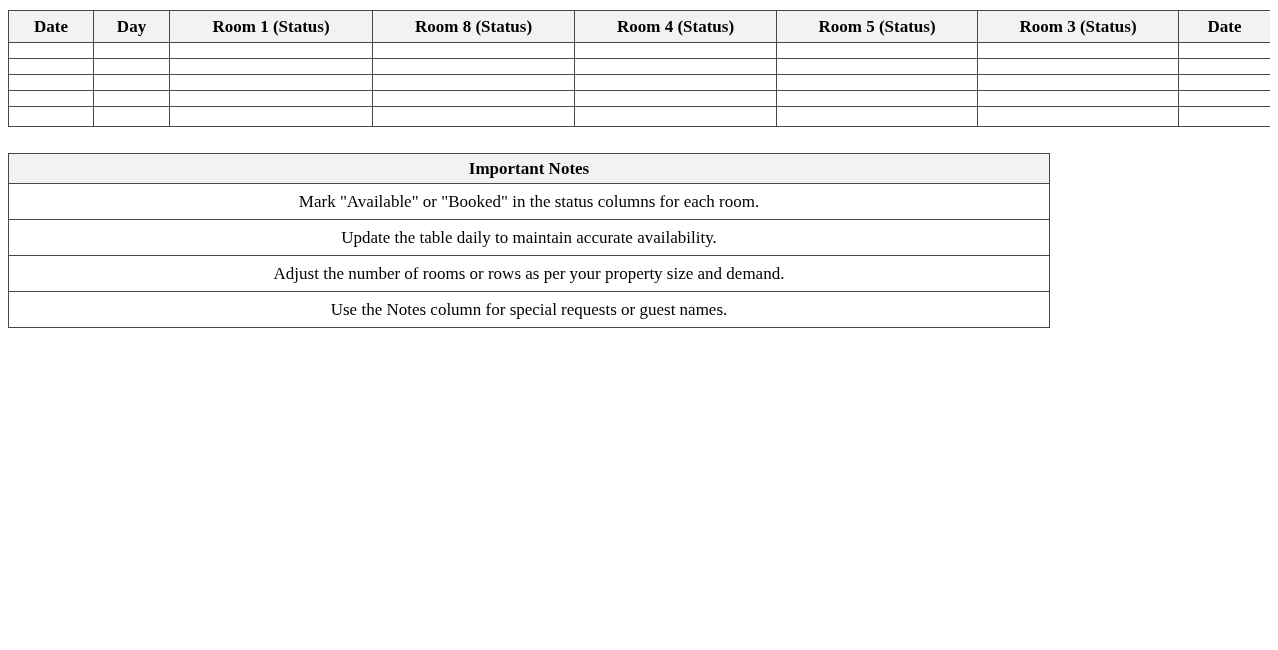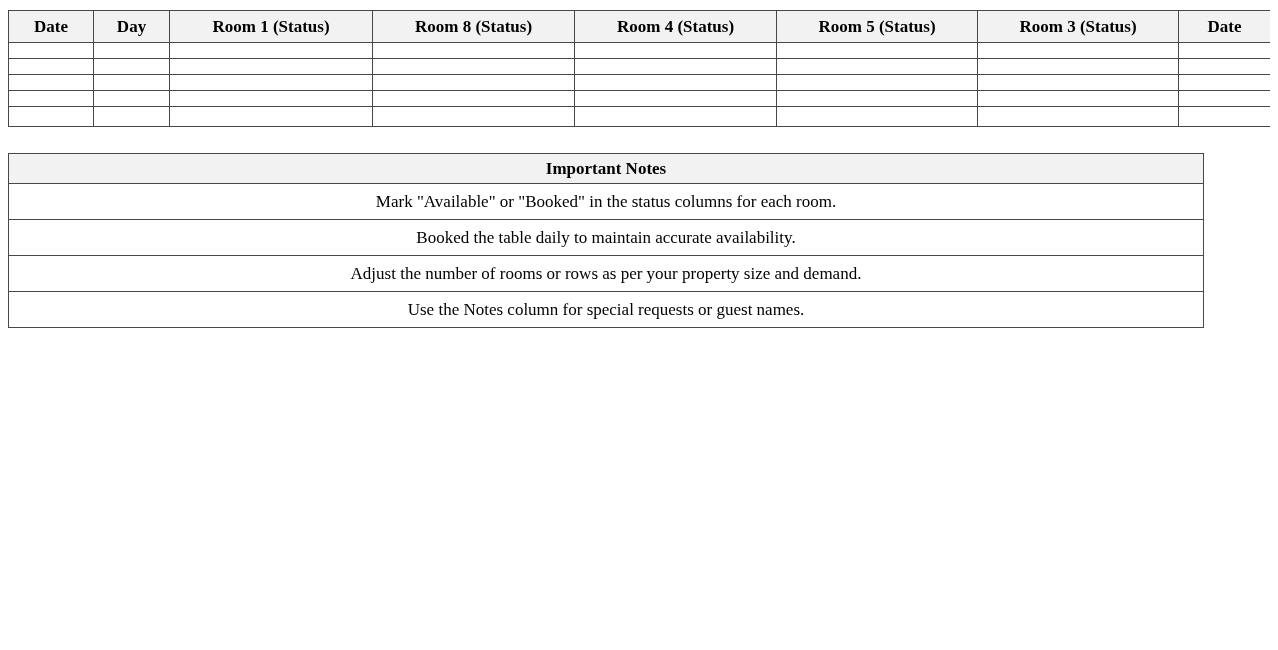--- a/index.html
+++ b/index.html
@@ -8,21 +8,21 @@
   }
   body {
     margin: 8px;
     width: 1262px;
     font-family: "Liberation Serif", "DejaVu Serif", serif;
     font-size: 17px;
   }
   table {
     border-collapse: collapse;
     table-layout: fixed;
-    width: 1196px;
+    width: 1042px;
   }
   th, td {
     border: 1px solid #474747;
     overflow: hidden;
     white-space: nowrap;
   }
   th {
     background: #f2f2f2;
     font-weight: bold;
     text-align: center;
@@ -127,21 +127,21 @@
   <thead>
     <tr>
       <th>Important Notes</th>
     </tr>
   </thead>
   <tbody>
     <tr>
       <td>Mark "Available" or "Booked" in the status columns for each room.</td>
     </tr>
     <tr>
-      <td>Booked the table daily to maintain accurate availability.</td>
+      <td>Update the table daily to maintain accurate availability.</td>
     </tr>
     <tr>
       <td>Adjust the number of rooms or rows as per your property size and demand.</td>
     </tr>
     <tr>
       <td>Use the Notes column for special requests or guest names.</td>
     </tr>
   </tbody>
 </table>
 

